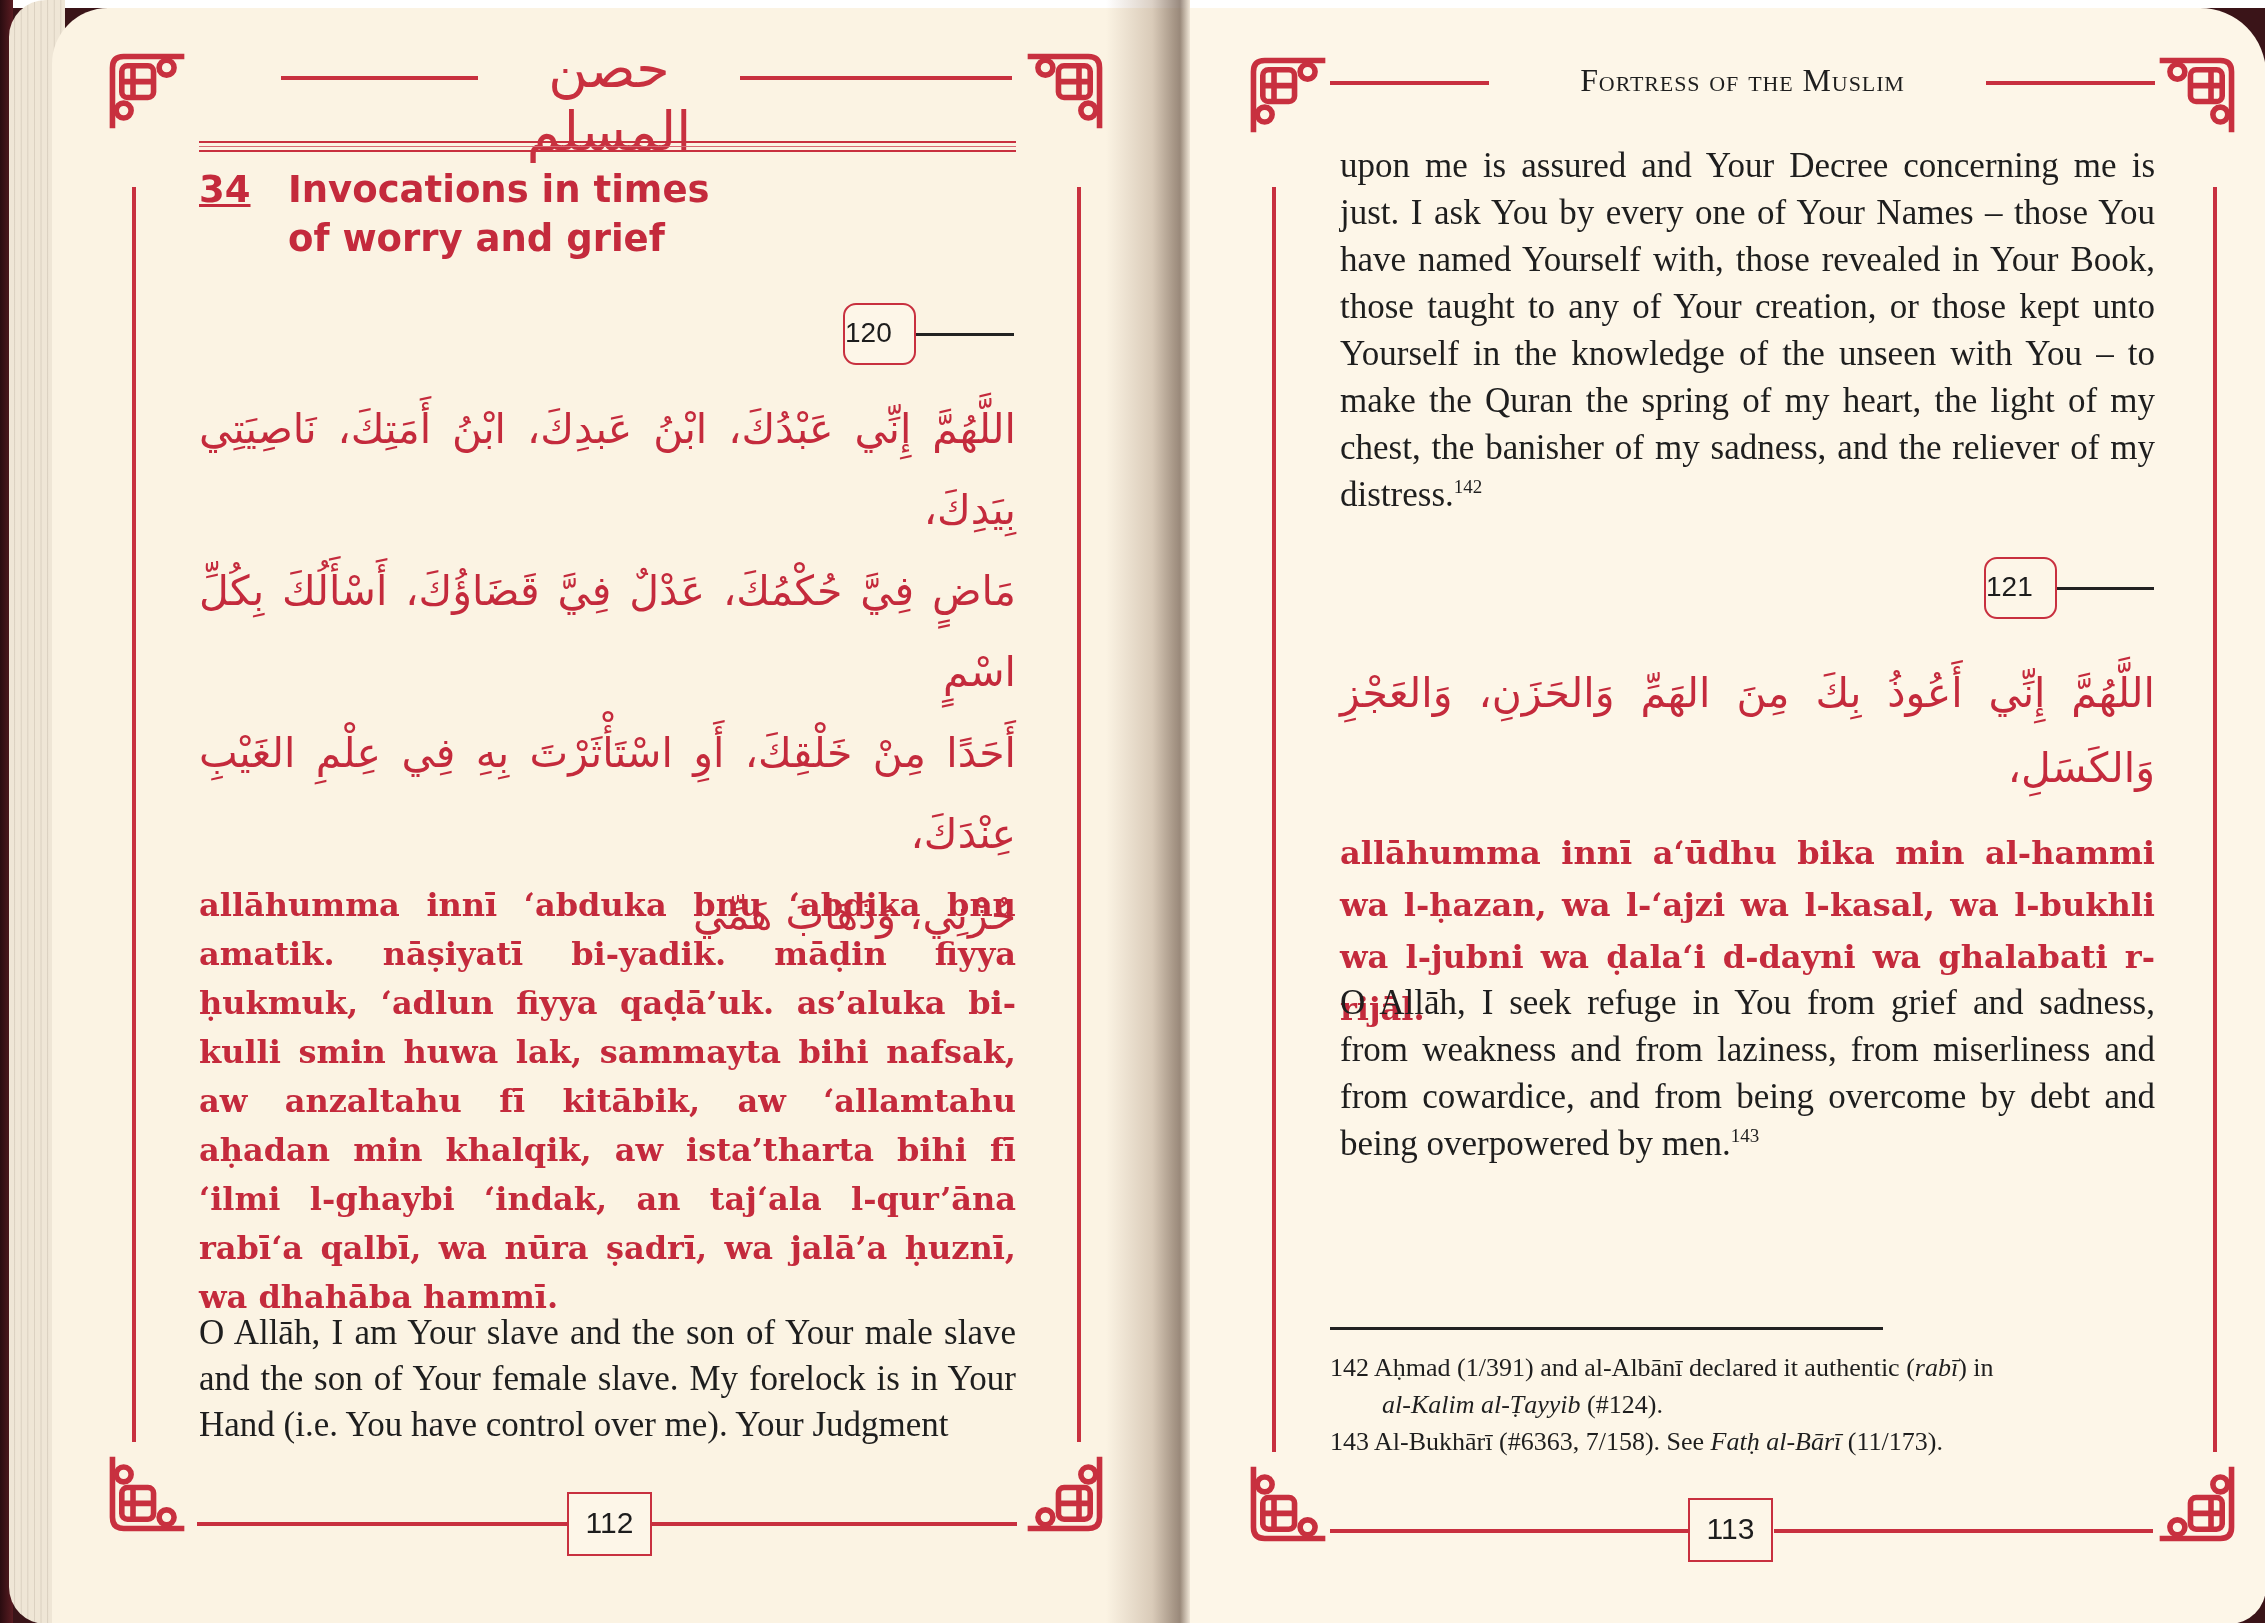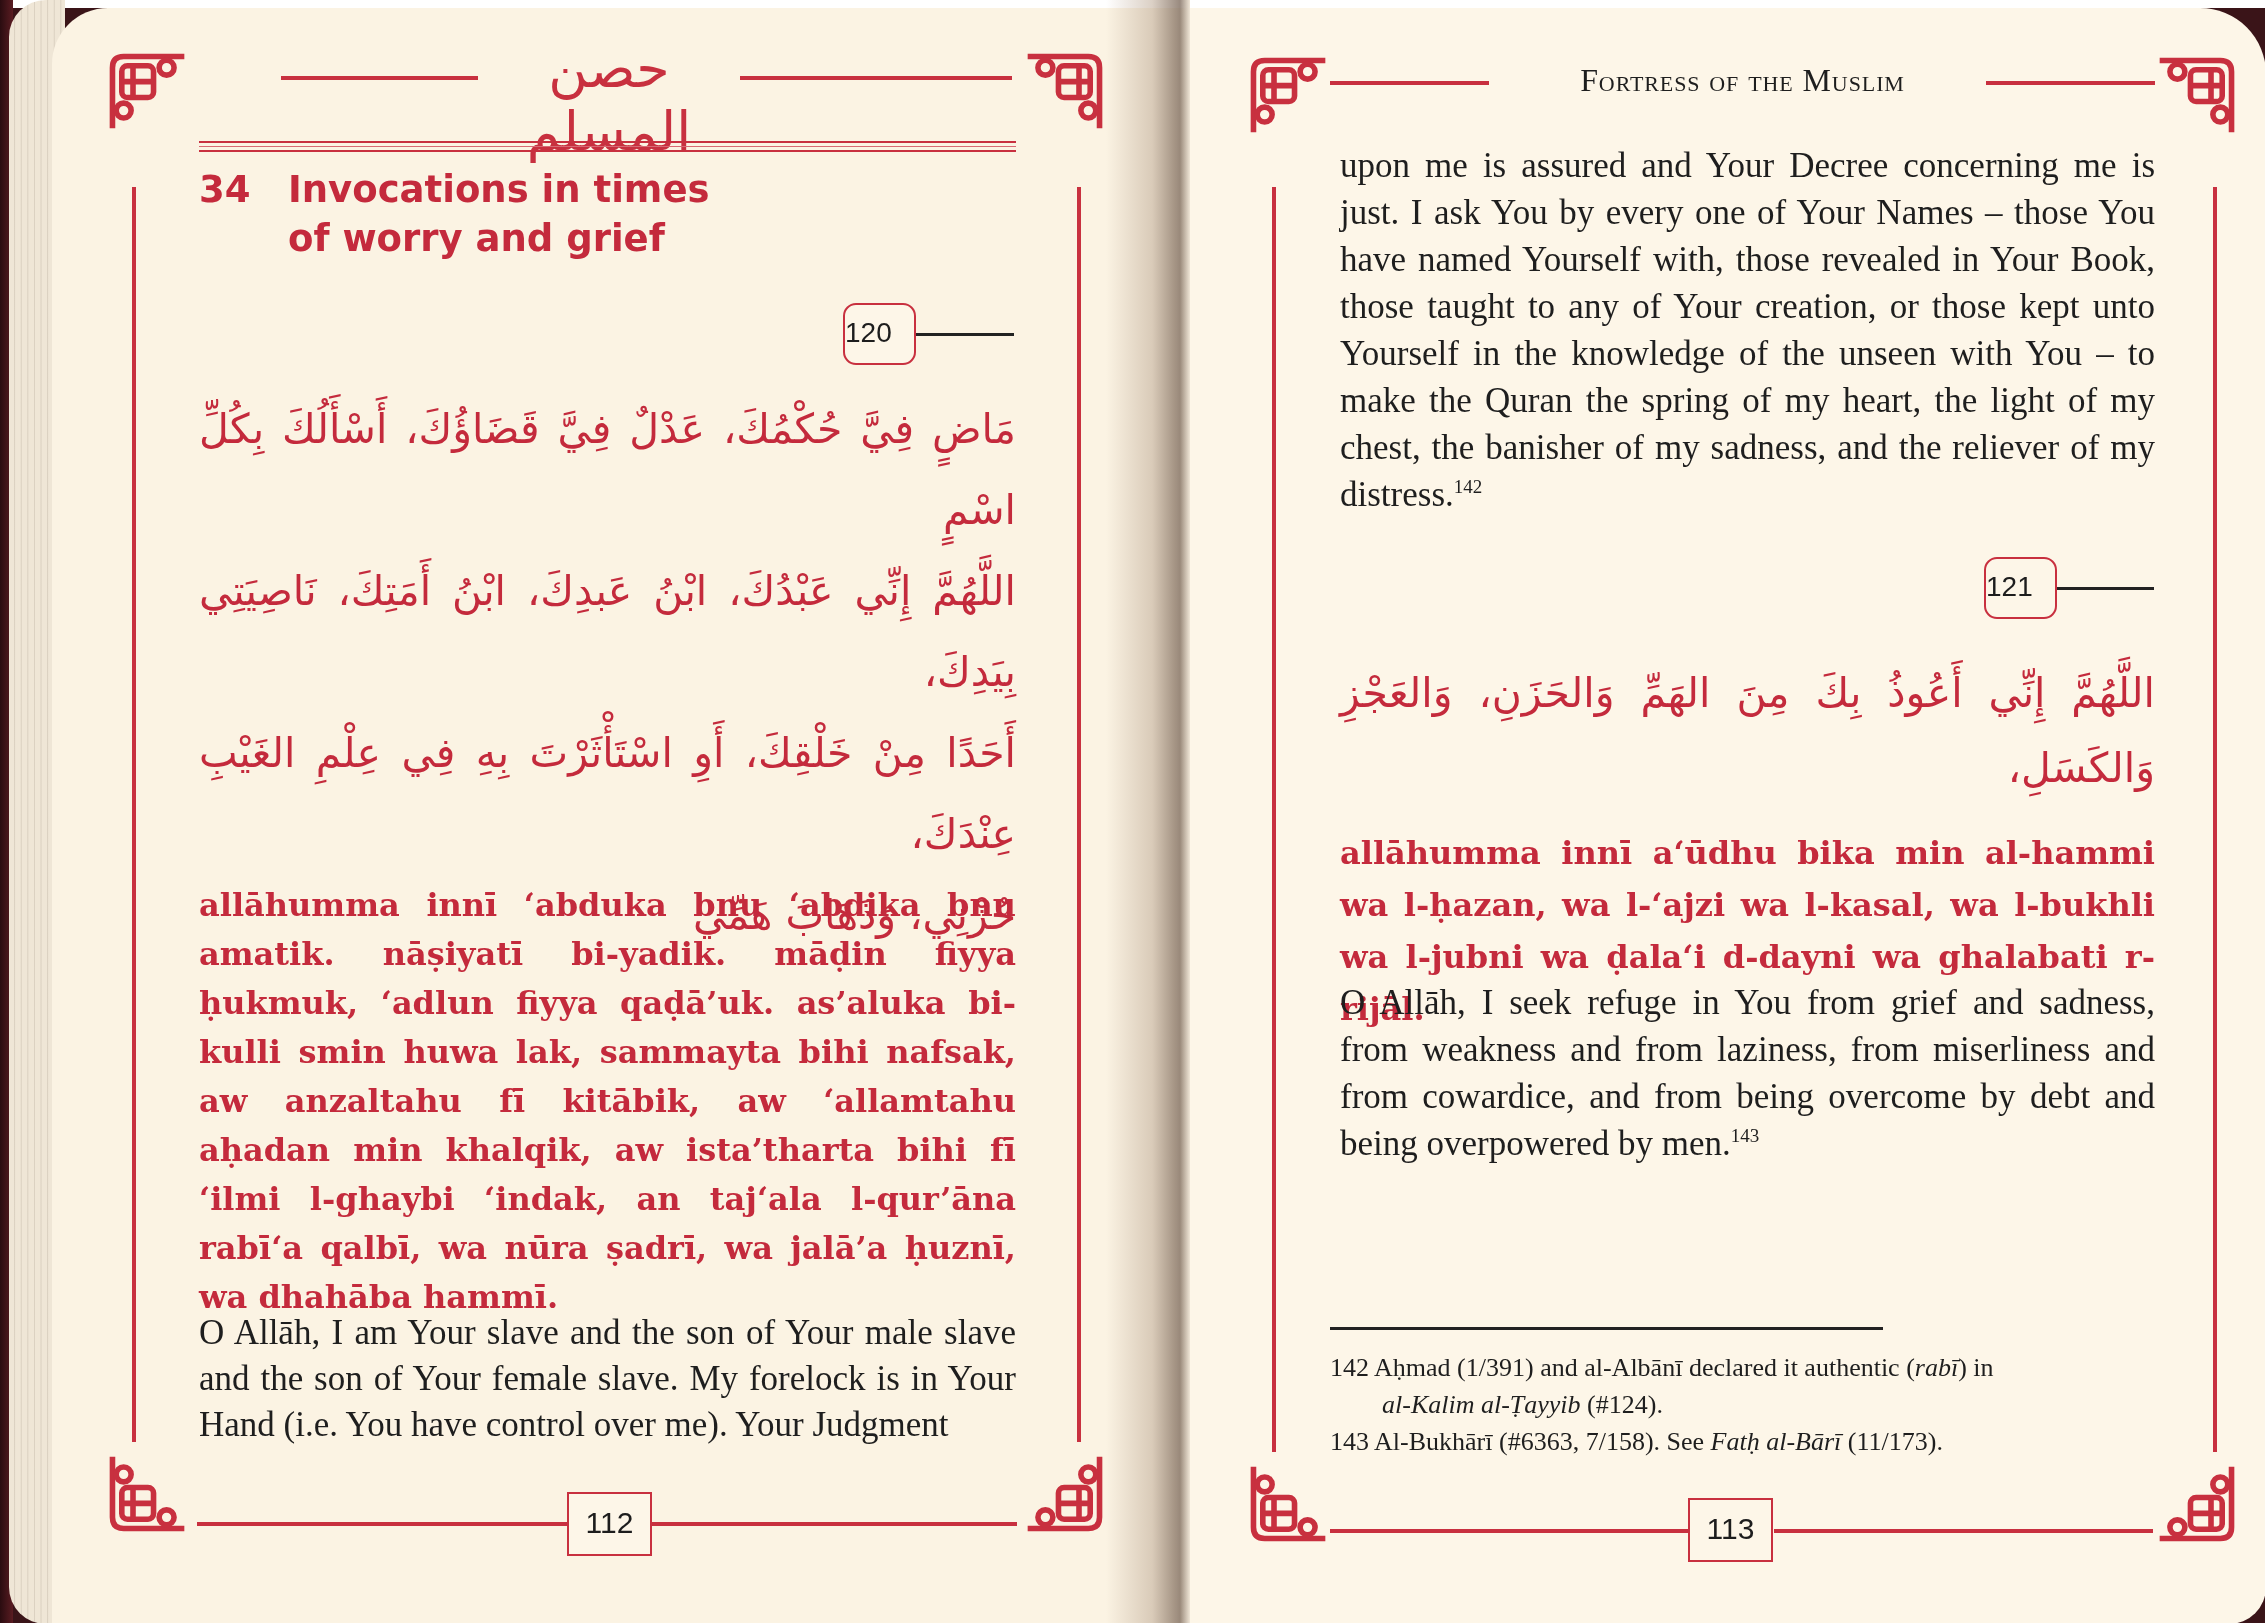--- a/index.html
+++ b/index.html
@@ -29,21 +29,21 @@
   .corner { width: 84px; height: 84px; }
   .corner svg { width: 100%; height: 100%; display: block; }
 
   .header-ar { left: 487px; top: 37px; width: 244px; text-align: center;
     font-size: 54px; color: #c8303f; direction: rtl; font-family: "DejaVu Sans", sans-serif; font-weight: normal; }
   .double-rule { left: 199px; top: 141px; width: 817px; height: 11.2px;
     border-top: 2.8px solid #c8303f; border-bottom: 2.8px solid #c8303f; box-sizing: border-box; }
   .double-rule::after { content: ""; position: absolute; left: 0; right: 0; top: 2.8px; height: 0.9px; background: #d76a74; }
   .chapter-title { left: 199px; top: 165px; width: 656px; color: #c42a3c;
     font-family: "DejaVu Sans", sans-serif; font-weight: bold; font-size: 37px; line-height: 49px; }
-  .chapter-title .num { display: inline-block; width: 89px; }
+  .chapter-title .num { display: inline-block; width: 89px; text-decoration: underline; }
   .chapter-title .l2 { padding-left: 89px; }
 
   .badge { width: 73px; height: 62px; box-sizing: border-box; border: 2.8px solid #c8303f;
     border-radius: 13px; background: #fdf6e8; text-align: left; line-height: 56px;
     font-family: "Liberation Sans", sans-serif; font-size: 28px; color: #1d1d1d; }
   .badge-line { height: 2.8px; background: #222; }
 
   .arabic { direction: rtl; text-align: justify; text-align-last: right; color: #c42a3c;
     font-family: "DejaVu Sans", sans-serif; font-size: 41px; line-height: 81px; }
   .translit { color: #c42a3c; font-family: "DejaVu Serif", serif; font-weight: bold;
@@ -129,22 +129,22 @@
 
 <div class="abs chapter-title">
   <div><span class="num">34</span><span>Invocations in times</span></div>
   <div class="l2">of worry and grief</div>
 </div>
 
 <div class="abs badge" style="left:843px; top:303px;">120</div>
 <div class="abs badge-line" style="left:916px; top:333px; width:98px;"></div>
 
 <div class="abs arabic" style="left:199px; top:389px; width:817px;">
+  <div>اللَّهُمَّ إِنِّي عَبْدُكَ، ابْنُ عَبدِكَ، ابْنُ أَمَتِكَ، نَاصِيَتِي بِيَدِكَ،</div>
   <div>مَاضٍ فِيَّ حُكْمُكَ، عَدْلٌ فِيَّ قَضَاؤُكَ، أَسْأَلُكَ بِكُلِّ اسْمٍ</div>
-  <div>اللَّهُمَّ إِنِّي عَبْدُكَ، ابْنُ عَبدِكَ، ابْنُ أَمَتِكَ، نَاصِيَتِي بِيَدِكَ،</div>
   <div>أَحَدًا مِنْ خَلْقِكَ، أَوِ اسْتَأْثَرْتَ بِهِ فِي عِلْمِ الغَيْبِ عِنْدَكَ،</div>
   <div>حُزْنِي، وَذَهَابَ هَمِّي</div>
 </div>
 
 <div class="abs translit" style="left:199px; top:881px; width:817px;">allāhumma innī ‘abduka bnu ‘abdika bnu amatik. nāṣiyatī bi-yadik. māḍin fiyya ḥukmuk, ‘adlun fiyya qaḍā’uk. as’aluka bi-kulli smin huwa lak, sammayta bihi nafsak, aw anzaltahu fī kitābik, aw ‘allamtahu aḥadan min khalqik, aw ista’tharta bihi fī ‘ilmi l-ghaybi ‘indak, an taj‘ala l-qur’āna rabī‘a qalbī, wa nūra ṣadrī, wa jalā’a ḥuznī, wa dhahāba hammī.</div>
 
 <div class="abs body-text" style="left:199px; top:1310px; width:817px;">O Allāh, I am Your slave and the son of Your male slave and the son of Your female slave. My forelock is in Your Hand (i.e. You have control over me). Your Judgment</div>
 
 <div class="abs folio" style="left:567px; top:1492px;">112</div>
 

